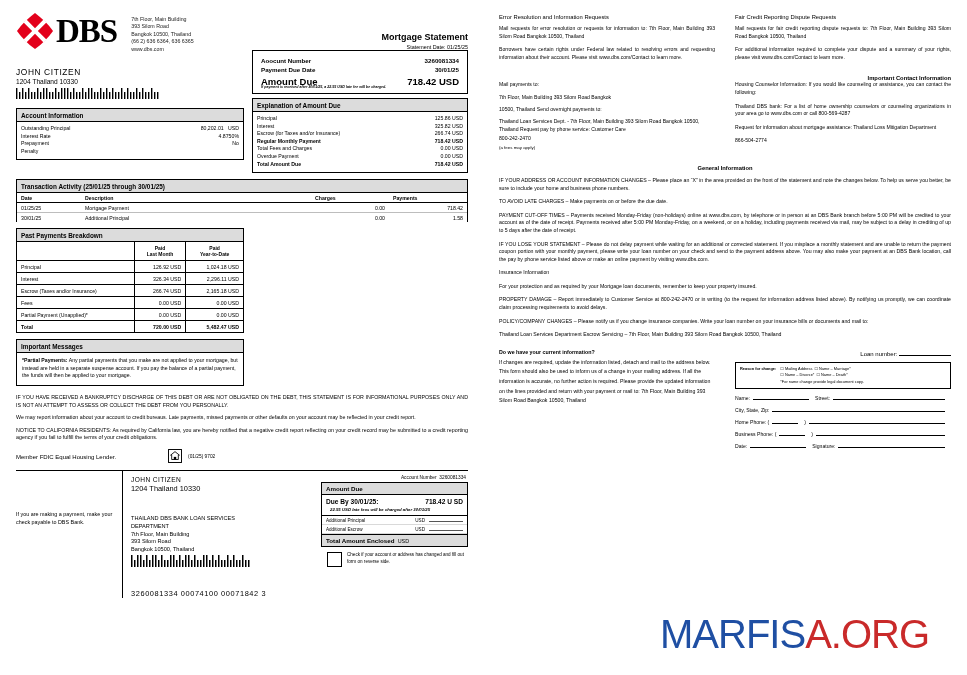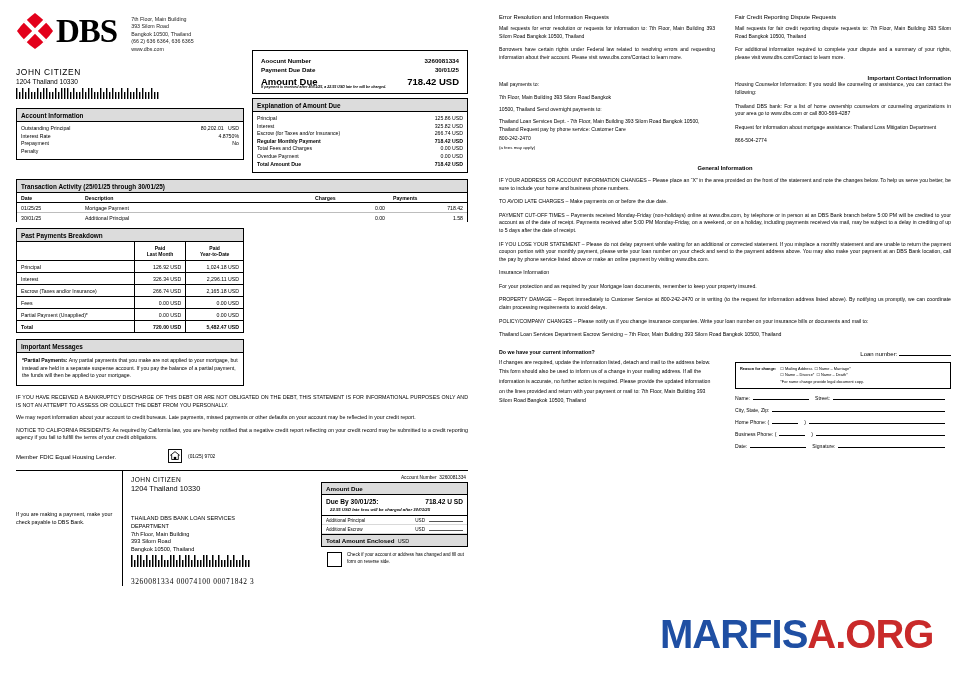--- a/index.html
+++ b/index.html
@@ -75,21 +75,21 @@
   
   .cut{border-top:1px solid #000;margin-top:6px;}
   .coupon{display:flex;position:relative;min-height:105px;}
   .cp-left{width:100px;font-size:5.4px;line-height:7.6px;padding-top:40px;padding-right:6px;}
   .cp-vline{width:1px;background:#000;}
   .cp-mid{width:190px;padding:5px 0 0 8px;}
   .cp-name{font-size:6.6px;letter-spacing:.4px;}
   .cp-addr{font-size:7.4px;margin-top:1px;}
   .cp-dept{font-size:5.6px;line-height:7.6px;margin-top:22px;}
   .cp-bar{margin-top:1px;height:12px;width:135px;}
-  .cp-micr{margin-top:6px;font-family:Liberation Serif, serif;font-size:7.4px;letter-spacing:.6px;}
+  .cp-micr{margin-top:18px;font-family:Liberation Sans, sans-serif;font-size:7.4px;letter-spacing:.6px;}
   .cp-right{flex:1;padding-top:4px;}
   .cp-acct{font-size:4.8px;text-align:right;padding-right:2px;}
   .amt-box{border:1px solid #000;margin-top:2px;}
   .amt-hd{background:#dcdcdc;border-bottom:1px solid #000;font-weight:bold;font-size:6.2px;padding:2px 4px;}
   .amt-due-line{display:flex;font-weight:bold;font-size:6.6px;padding:3px 4px 1px 4px;}
   .amt-due-line .v{margin-left:auto;}
   .amt-late{font-size:4.3px;font-style:italic;font-weight:bold;padding:1px 4px 3px 8px;border-bottom:1px solid #000;}
   .add-line{display:flex;font-size:4.6px;padding:1.5px 4px;border-bottom:1px solid #d9d9d9;}
   .add-line .u{margin-left:auto;}
   .add-line .ul{display:inline-block;width:34px;border-bottom:1px solid #555;margin-left:4px;}
@@ -119,21 +119,21 @@
   .loan-no{text-align:right;font-size:6px;}
   .loan-no .ul{display:inline-block;width:52px;border-bottom:1px solid #000;}
   .rsn{border:1px solid #000;margin-top:5px;padding:3px 4px;display:flex;font-size:3.9px;line-height:6.4px;}
   .rsn .k{font-weight:bold;white-space:nowrap;margin-right:4px;}
   .rsn .opt{flex:1;}
   .fline{font-size:5.1px;margin-top:6px;display:flex;align-items:flex-end;}
   .fline .t{white-space:nowrap;}
   .fline .u{flex:1;border-bottom:1px solid #000;margin:0 6px 1px 3px;height:1px;}
   .fline .u.sm{flex:none;width:56px;}
 
-  .wm{position:absolute;left:660px;top:612px;font-family:"Liberation Sans",sans-serif;font-weight:bold;font-size:40px;color:#1f4fa3;letter-spacing:-1px;}
+  .wm{position:absolute;left:660px;top:612px;font-family:"Liberation Sans",sans-serif;font-weight:normal;font-size:40px;color:#1f4fa3;letter-spacing:-1px;}
   .wm .o{color:#c92a2a;}
 </style>
 </head>
 <body>
 
 <div class="pg-divider"></div>
 
 <div class="page" id="page1">
  <div class="p1-inner">
 
@@ -146,20 +146,24 @@
         </svg>
       </div>
       <div class="logo-text">DBS</div>
     </div>
     <div class="hdr-addr">
       <div>7th Floor, Main Building</div>
       <div>393 Silom Road</div>
       <div>Bangkok 10500, Thailand</div>
       <div>(66 2) 636 6364, 636 6365</div>
       <div>www.dbs.com</div>
+    </div>
+    <div class="hdr-right">
+      <div class="ms-title">Mortgage Statement</div>
+      <div class="ms-sub">Statement Date: 01/25/25</div>
     </div>
   </div>
 
   <div class="cols" style="margin-top:4px;">
     <div class="col-l">
       <div class="cust">
         <div class="cust-name">JOHN  CITIZEN</div>
         <div class="cust-addr">1204 Thailand 10330</div>
         <svg class="barcode" viewBox="0 0 160 11" preserveAspectRatio="none">
           <g fill="#000">

